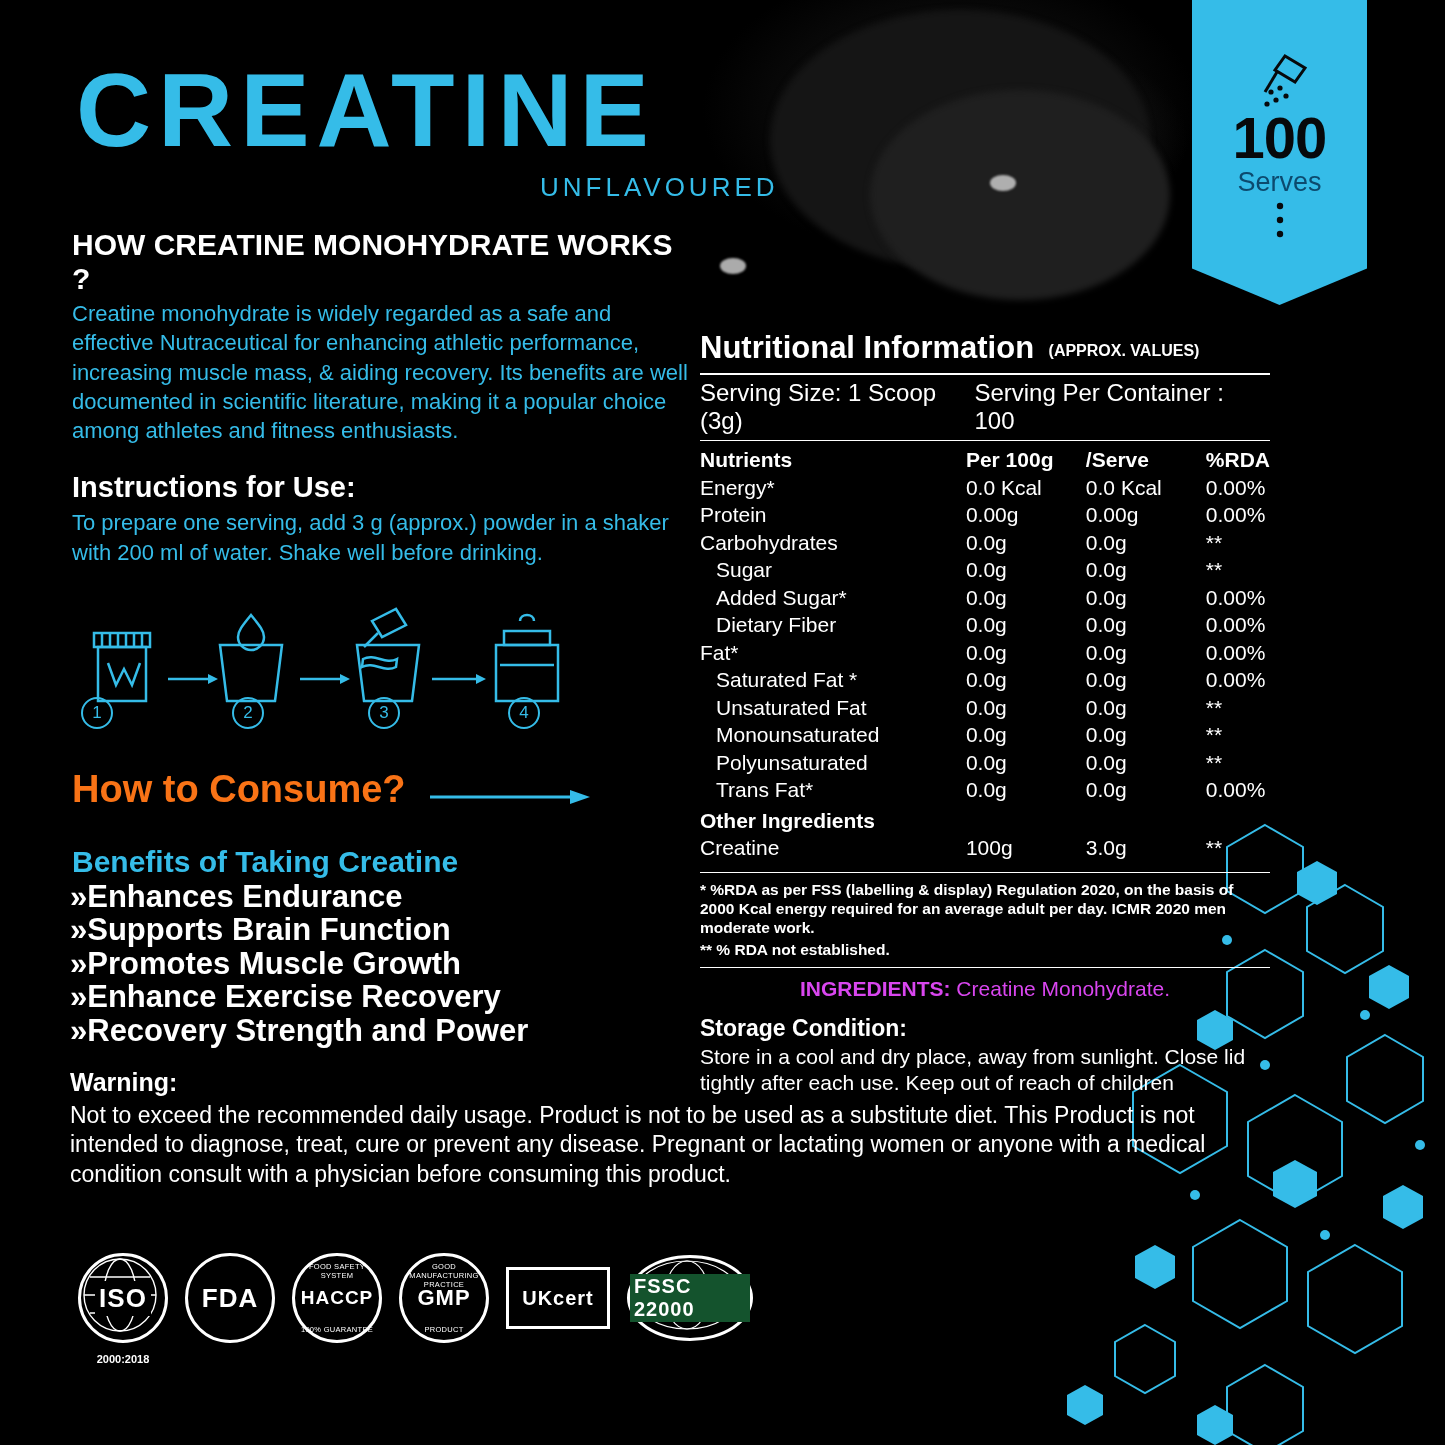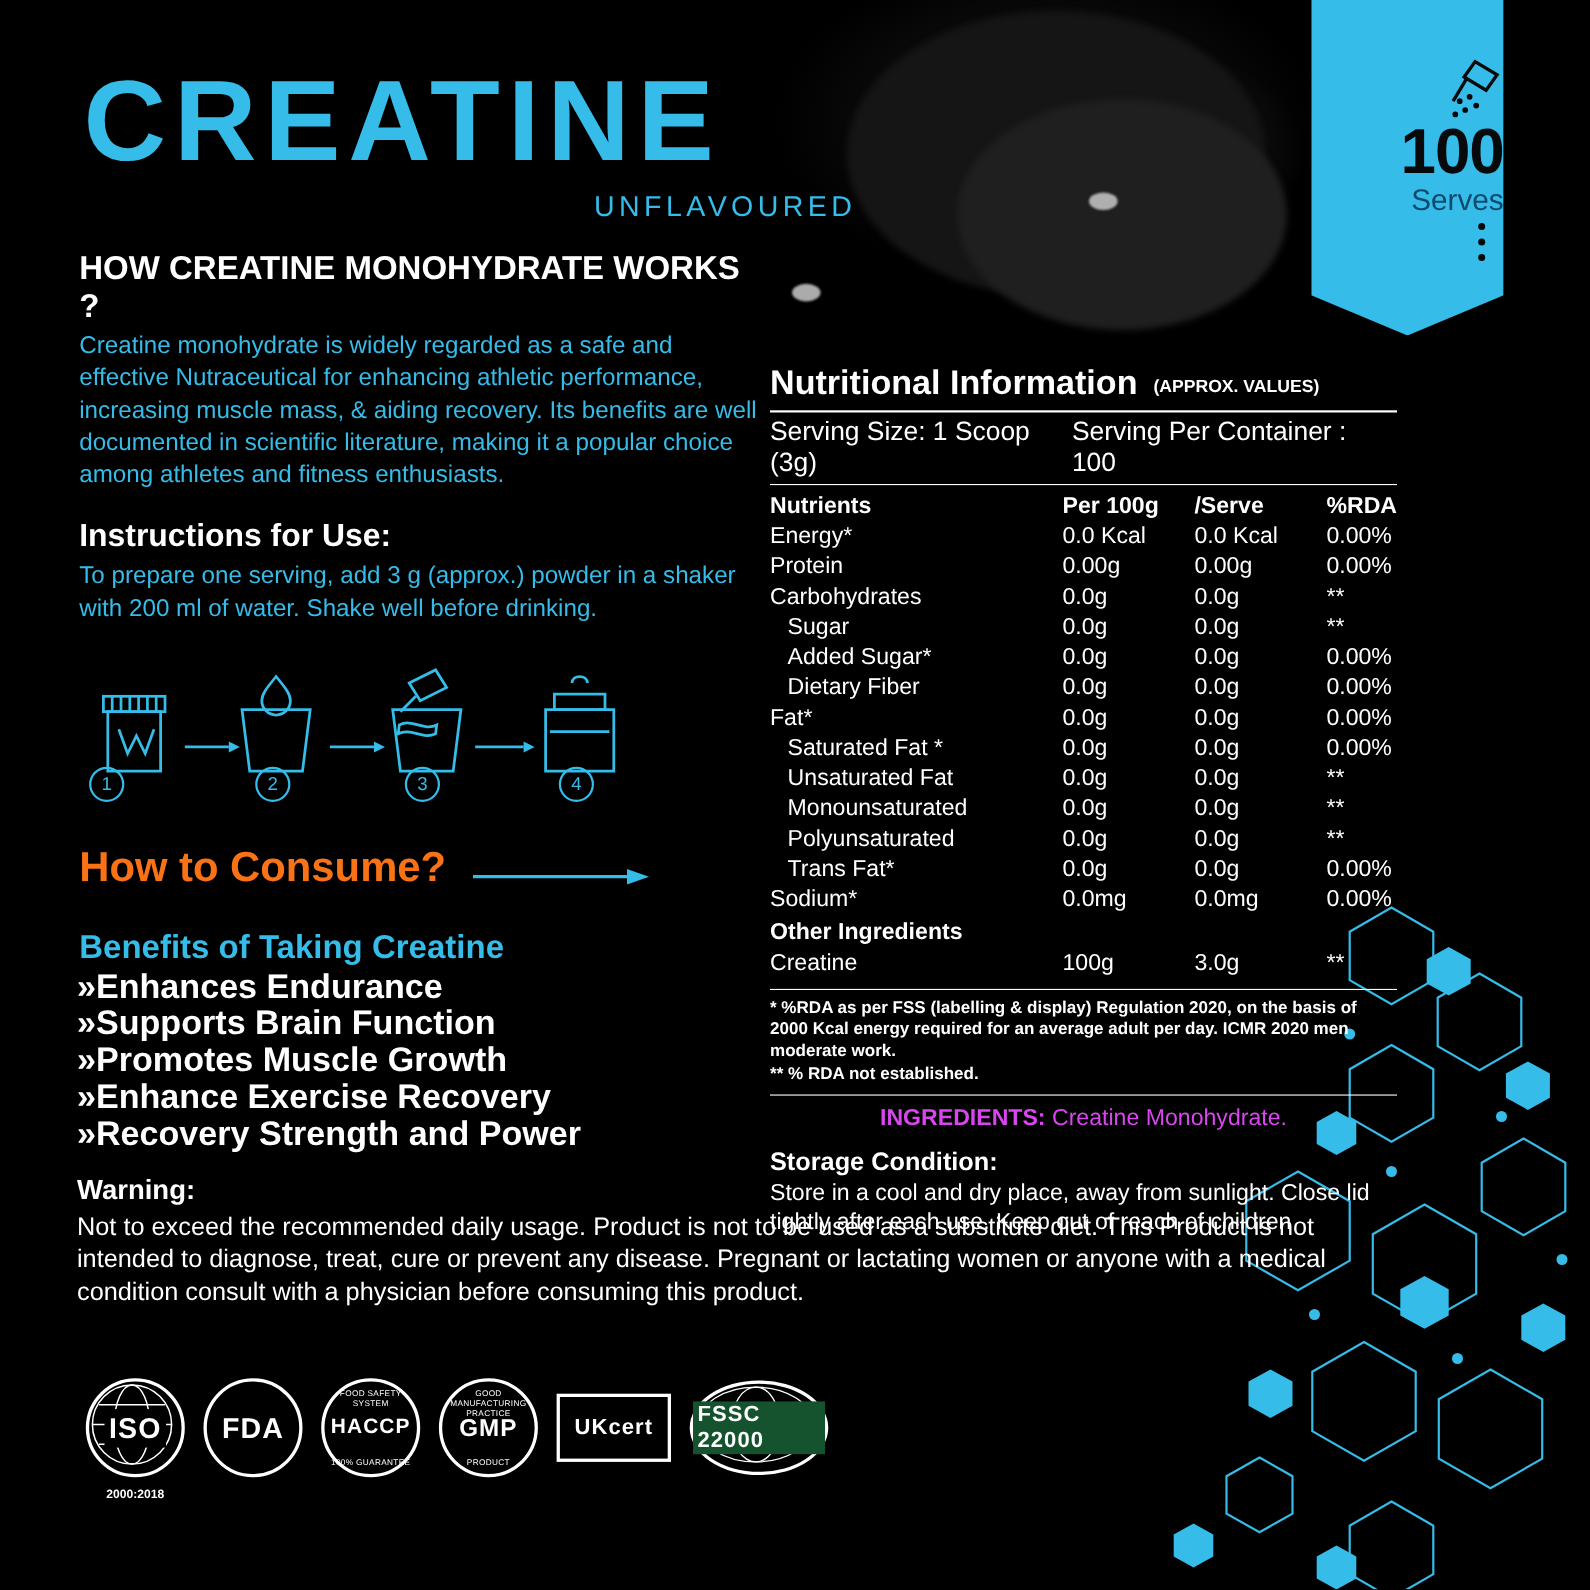--- a/index.html
+++ b/index.html
@@ -14,21 +14,21 @@
       radial-gradient(ellipse 330px 200px at 330px 140px, #1a1a1a 0%, rgba(0,0,0,0) 75%);
     pointer-events:none;}
   .wolf-eye{position:absolute;width:26px;height:16px;border-radius:50%;background:#c9c9c9;filter:blur(1px);opacity:.85;}
   .wolf-fur{position:absolute;background:#151515;border-radius:50%;filter:blur(3px);}
 
   .hexfield{position:absolute;right:0;bottom:0;width:480px;height:680px;pointer-events:none;}
 
   
   .serves-flag{position:absolute;right:78px;top:0;width:175px;height:305px;
     background:#35bce8;clip-path:polygon(0 0,100% 0,100% 88%,50% 100%,0 88%);
-    display:flex;flex-direction:column;align-items:flex-end;padding-top:52px;box-sizing:border-box;}
+    display:flex;flex-direction:column;align-items:center;padding-top:52px;box-sizing:border-box;}
   .serves-num{font-size:58px;font-weight:700;color:#07090b;line-height:.95;letter-spacing:-1px;}
   .serves-lbl{font-size:27px;color:#0c4a6e;font-weight:400;margin-top:2px;}
   .scoop-ic{width:62px;height:58px;}
 
   
   .title{position:absolute;left:76px;top:58px;font-size:104px;font-weight:700;color:#35bce8;letter-spacing:7px;line-height:1;}
   .subtitle{position:absolute;left:540px;top:172px;font-size:26px;color:#35bce8;letter-spacing:4px;}
 
   
   .lcol{position:absolute;left:72px;top:228px;width:620px;}
@@ -376,26 +376,20 @@
             <td class="c2">0.0g</td>
             <td class="c3">**</td>
           </tr>
         <tr>
             <td class="c0 ind1">Trans Fat*</td>
             <td class="c1">0.0g</td>
             <td class="c2">0.0g</td>
             <td class="c3">0.00%</td>
           </tr>
         <tr>
-            <td class="c0">Sodium*</td>
-            <td class="c1">0.0mg</td>
-            <td class="c2">0.0mg</td>
-            <td class="c3">0.00%</td>
-          </tr>
-        <tr>
             <td class="c0 oth" colspan="4">Other Ingredients</td>
           </tr>
         <tr>
             <td class="c0">Creatine</td>
             <td class="c1">100g</td>
             <td class="c2">3.0g</td>
             <td class="c3">**</td>
           </tr>
       </tbody>
     </table>

